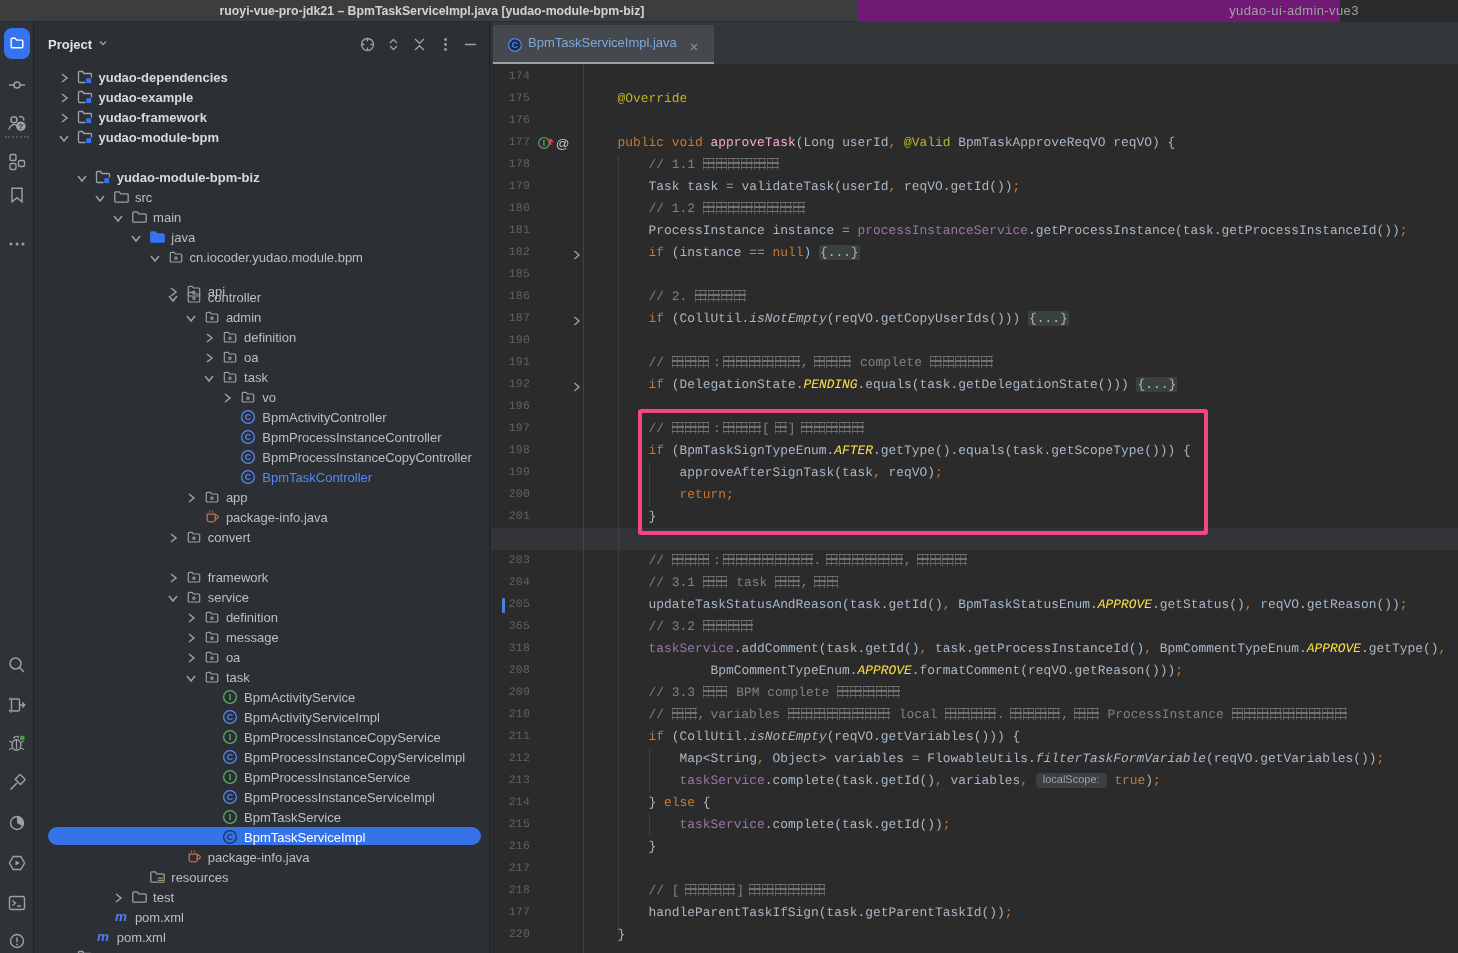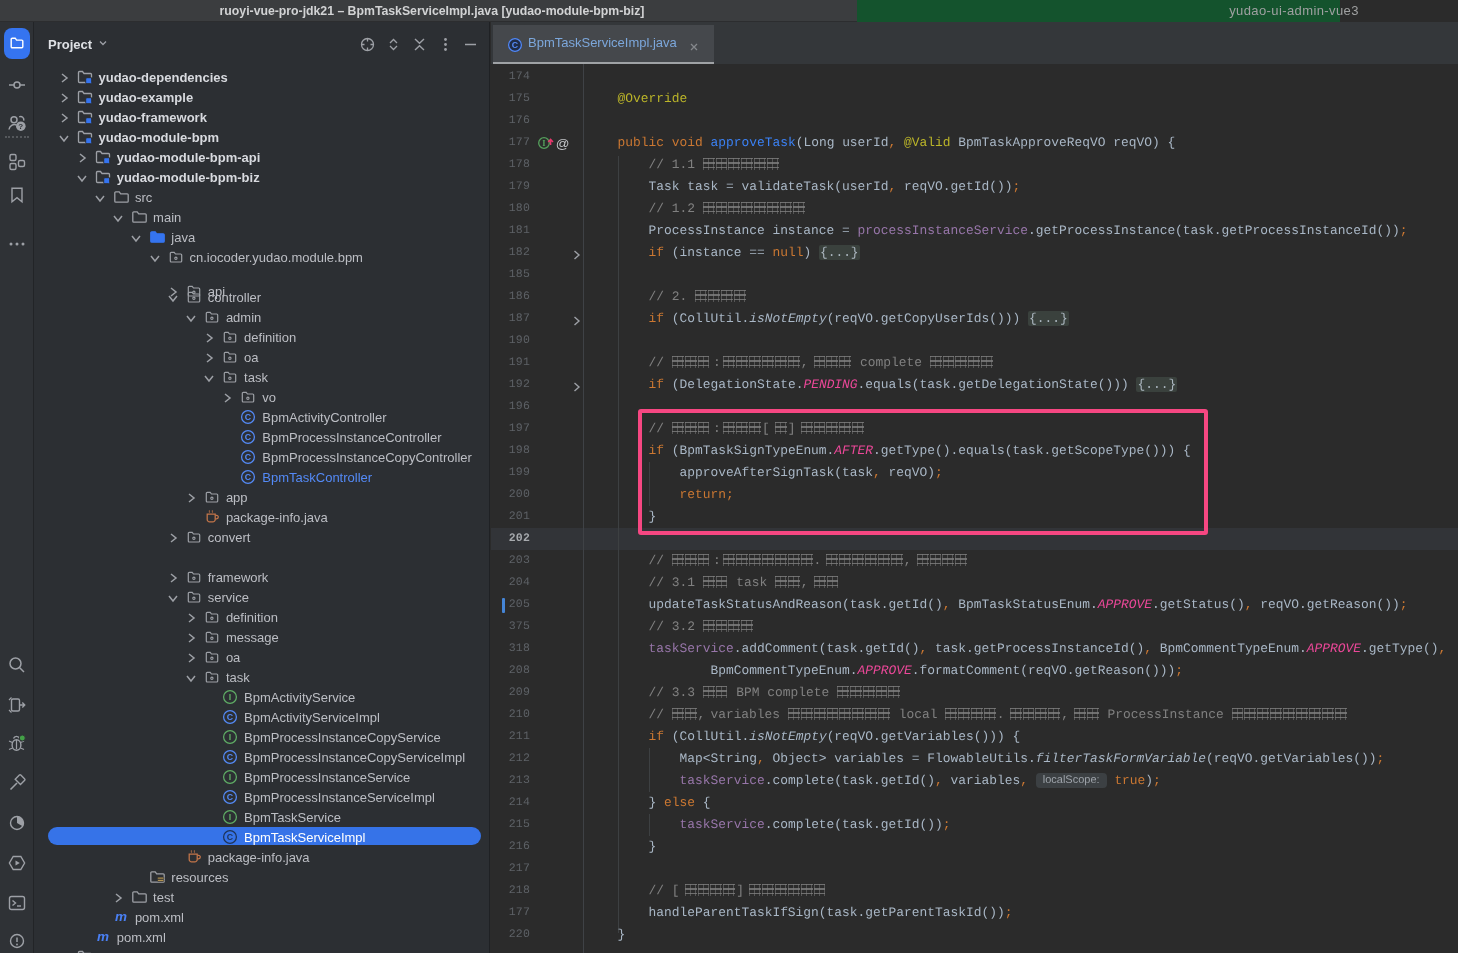--- a/index.html
+++ b/index.html
@@ -1,19 +1,19 @@
 <!DOCTYPE html>
 <html><head><meta charset="utf-8"><style>
 *{margin:0;padding:0;box-sizing:border-box}
 html,body{width:1458px;height:953px;overflow:hidden;background:#2b2b2b;font-family:"Liberation Sans",sans-serif;}
 .abs{position:absolute}
 
 #tbL{left:0;top:0;width:857px;height:22px;background:#3b3d3f;border-bottom:1px solid #2c2d2f}
 #tbL span{position:absolute;left:432px;top:3.5px;transform:translateX(-50%);font-size:12.3px;font-weight:bold;letter-spacing:-0.02px;color:#d2d3d4;white-space:nowrap}
-#tbR{left:857px;top:0;width:483px;height:22px;background:#14532d}
+#tbR{left:857px;top:0;width:483px;height:22px;background:#701a75}
 #tbR span{position:absolute;left:437px;top:3px;transform:translateX(-50%);font-size:13px;letter-spacing:0.4px;color:#9fa0a1;white-space:nowrap}
 
 #stripe{left:0;top:22px;width:34px;height:931px;background:#2f3236;border-right:1px solid #222427}
 .sic{position:absolute;left:7px;width:20px;height:20px}
 
 #panel{left:34px;top:22px;width:456px;height:931px;background:#2c2f33;border-right:1px solid #1f2124}
 #phead{position:absolute;left:0;top:0;width:100%;height:44px}
 #ptitle{position:absolute;left:14px;top:15px;font-size:13px;font-weight:bold;color:#dfe1e5}
 .hic{position:absolute;top:14px;width:17px;height:17px}
 
@@ -30,22 +30,22 @@
 #tabtext{position:absolute;left:37px;top:13px;font-size:13px;color:#7ca7db}
 #editor{left:491px;top:64px;width:967px;height:889px;background:#2b2b2b}
 #caret{position:absolute;left:0;top:464px;width:967px;height:22px;background:#323438}
 .iguide{position:absolute;width:1px;background:#3d4042}
 #gsep{position:absolute;left:92px;top:0;width:1px;height:889px;background:#3f4246}
 #pink{position:absolute;left:147px;top:345px;width:570px;height:126px;border:4.5px solid #f64782;border-radius:3px}
 .cl{position:absolute;left:0;width:967px;height:22px;font-family:"Liberation Mono",monospace;font-size:12.92px;line-height:22px;color:#a9b7c6;white-space:pre;text-rendering:geometricPrecision}
 .num{position:absolute;left:0;top:0;width:39px;text-align:right;color:#5d6166;font-size:11.5px;letter-spacing:0.2px}
 .num.on{color:#a7aaae;font-weight:bold}
 .code{position:absolute;left:95.5px;top:0}
-.k{color:#cc7832}.a{color:#bbb529}.m{color:#3b82f6}.f{color:#9876aa}
-.c{color:#ec4899;font-style:italic}.s{font-style:italic}.g{color:#808080}
+.k{color:#cc7832}.a{color:#bbb529}.m{color:#f9a8d4}.f{color:#9876aa}
+.c{color:#fde047;font-style:italic}.s{font-style:italic}.g{color:#808080}
 .fold{background:#3a413d;color:#abb6bf;border-radius:2px;padding:0 1px}
 .inlay{display:inline-block;background:#3c4043;color:#9da2a9;border-radius:4px;font-family:"Liberation Sans",sans-serif;font-size:11px;line-height:15px;padding:0 7px;vertical-align:1px}
 .z{display:inline-block;width:11.9px;height:12px;margin-right:1.0px;vertical-align:-1.5px;background:
  repeating-linear-gradient(to bottom,rgba(128,128,128,.8) 0,rgba(128,128,128,.8) 1.25px,transparent 1.25px,transparent 4.3px),
  repeating-linear-gradient(to right,rgba(128,128,128,.5) 0,rgba(128,128,128,.5) 1.25px,transparent 1.25px,transparent 5.0px)}
 .zc{display:inline-block;width:12.9px}
 .fch{position:absolute;width:12px;height:12px}
 </style></head>
 <body>
 <div class="abs" id="tbL">
@@ -190,32 +190,20 @@
       <span style="flex:0 0 23.5px"></span>
       <span class="tch"><svg width="12" height="12" viewBox="0 0 12 12" fill="none">
           <polyline points="2,4 6,9 10,4" stroke="#9da0a6" stroke-width="1.5" fill="none"></polyline>
         </svg></span>
       <span class="tic" style=""><svg width="16" height="16" viewBox="0 0 16 16" fill="none">
           <path d="M1.5 4.5 v8 a1 1 0 0 0 1 1 h7" stroke="#9da0a6" stroke-width="1.3"></path>
           <path d="M1.5 5 v-1.5 a1 1 0 0 1 1-1 h3 l1.5 2 h6.5 a1 1 0 0 1 1 1 v3" stroke="#9da0a6" stroke-width="1.3"></path>
           <rect x="8.7" y="8.7" width="6" height="6" rx="1.2" fill="#3574f0" stroke="#2b2d30" stroke-width="1"></rect>
         </svg></span>
       <span class="tlb">yudao-module-bpm</span>
-    </div>
-<div class="trow b" style="top:125px">
-      <span style="flex:0 0 41.7px"></span>
-      <span class="tch"><svg width="12" height="12" viewBox="0 0 12 12" fill="none">
-          <polyline points="4,2 9,6 4,10" stroke="#9da0a6" stroke-width="1.5" fill="none"></polyline>
-        </svg></span>
-      <span class="tic" style=""><svg width="16" height="16" viewBox="0 0 16 16" fill="none">
-          <path d="M1.5 4.5 v8 a1 1 0 0 0 1 1 h7" stroke="#9da0a6" stroke-width="1.3"></path>
-          <path d="M1.5 5 v-1.5 a1 1 0 0 1 1-1 h3 l1.5 2 h6.5 a1 1 0 0 1 1 1 v3" stroke="#9da0a6" stroke-width="1.3"></path>
-          <rect x="8.7" y="8.7" width="6" height="6" rx="1.2" fill="#3574f0" stroke="#2b2d30" stroke-width="1"></rect>
-        </svg></span>
-      <span class="tlb">yudao-module-bpm-api</span>
     </div>
 <div class="trow b" style="top:145px">
       <span style="flex:0 0 41.7px"></span>
       <span class="tch"><svg width="12" height="12" viewBox="0 0 12 12" fill="none">
           <polyline points="2,4 6,9 10,4" stroke="#9da0a6" stroke-width="1.5" fill="none"></polyline>
         </svg></span>
       <span class="tic" style=""><svg width="16" height="16" viewBox="0 0 16 16" fill="none">
           <path d="M1.5 4.5 v8 a1 1 0 0 0 1 1 h7" stroke="#9da0a6" stroke-width="1.3"></path>
           <path d="M1.5 5 v-1.5 a1 1 0 0 1 1-1 h3 l1.5 2 h6.5 a1 1 0 0 1 1 1 v3" stroke="#9da0a6" stroke-width="1.3"></path>
           <rect x="8.7" y="8.7" width="6" height="6" rx="1.2" fill="#3574f0" stroke="#2b2d30" stroke-width="1"></rect>
@@ -622,25 +610,24 @@
 <div class="cl" style="top:244px"><span class="num">187</span><span class="code">        <span class="k">if</span> (CollUtil.<span class="s">isNotEmpty</span>(reqVO.getCopyUserIds())) <span class="fold">{...}</span></span></div>
 <div class="cl" style="top:266px"><span class="num">190</span><span class="code"></span></div>
 <div class="cl" style="top:288px"><span class="num">191</span><span class="code">        <span class="g">// <i class="z"></i><i class="z"></i><i class="z"></i><span class="zc" style="text-align:center;color:#808080">:</span><i class="z"></i><i class="z"></i><i class="z"></i><i class="z"></i><i class="z"></i><i class="z"></i><span class="zc" style="color:#808080">,</span><i class="z"></i><i class="z"></i><i class="z"></i> complete <i class="z"></i><i class="z"></i><i class="z"></i><i class="z"></i><i class="z"></i></span></span></div>
 <div class="cl" style="top:310px"><span class="num">192</span><span class="code">        <span class="k">if</span> (DelegationState.<span class="c">PENDING</span>.equals(task.getDelegationState())) <span class="fold">{...}</span></span></div>
 <div class="cl" style="top:332px"><span class="num">196</span><span class="code"></span></div>
 <div class="cl" style="top:354px"><span class="num">197</span><span class="code">        <span class="g">// <i class="z"></i><i class="z"></i><i class="z"></i><span class="zc" style="text-align:center;color:#808080">:</span><i class="z"></i><i class="z"></i><i class="z"></i><span class="zc" style="color:#808080">[</span><i class="z"></i><span class="zc" style="color:#808080">]</span><i class="z"></i><i class="z"></i><i class="z"></i><i class="z"></i><i class="z"></i></span></span></div>
 <div class="cl" style="top:376px"><span class="num">198</span><span class="code">        <span class="k">if</span> (BpmTaskSignTypeEnum.<span class="c">AFTER</span>.getType().equals(task.getScopeType())) {</span></div>
 <div class="cl" style="top:398px"><span class="num">199</span><span class="code">            approveAfterSignTask(task<span class="k">,</span> reqVO)<span class="k">;</span></span></div>
 <div class="cl" style="top:420px"><span class="num">200</span><span class="code">            <span class="k">return;</span></span></div>
 <div class="cl" style="top:442px"><span class="num">201</span><span class="code">        }</span></div>
-<div class="cl" style="top:464px"><span class="num on">202</span><span class="code"></span></div>
 <div class="cl" style="top:486px"><span class="num">203</span><span class="code">        <span class="g">// <i class="z"></i><i class="z"></i><i class="z"></i><span class="zc" style="text-align:center;color:#808080">:</span><i class="z"></i><i class="z"></i><i class="z"></i><i class="z"></i><i class="z"></i><i class="z"></i><i class="z"></i><span class="zc" style="color:#808080">.</span><i class="z"></i><i class="z"></i><i class="z"></i><i class="z"></i><i class="z"></i><i class="z"></i><span class="zc" style="color:#808080">,</span><i class="z"></i><i class="z"></i><i class="z"></i><i class="z"></i></span></span></div>
 <div class="cl" style="top:508px"><span class="num">204</span><span class="code">        <span class="g">// 3.1 <i class="z"></i><i class="z"></i> task <i class="z"></i><i class="z"></i><span class="zc" style="color:#808080">,</span><i class="z"></i><i class="z"></i></span></span></div>
 <div class="cl" style="top:530px"><span class="num">205</span><span class="code">        updateTaskStatusAndReason(task.getId()<span class="k">,</span> BpmTaskStatusEnum.<span class="c">APPROVE</span>.getStatus()<span class="k">,</span> reqVO.getReason())<span class="k">;</span></span></div>
-<div class="cl" style="top:552px"><span class="num">375</span><span class="code">        <span class="g">// 3.2 <i class="z"></i><i class="z"></i><i class="z"></i><i class="z"></i></span></span></div>
+<div class="cl" style="top:552px"><span class="num">365</span><span class="code">        <span class="g">// 3.2 <i class="z"></i><i class="z"></i><i class="z"></i><i class="z"></i></span></span></div>
 <div class="cl" style="top:574px"><span class="num">318</span><span class="code">        <span class="f">taskService</span>.addComment(task.getId()<span class="k">,</span> task.getProcessInstanceId()<span class="k">,</span> BpmCommentTypeEnum.<span class="c">APPROVE</span>.getType()<span class="k">,</span></span></div>
 <div class="cl" style="top:596px"><span class="num">208</span><span class="code">                BpmCommentTypeEnum.<span class="c">APPROVE</span>.formatComment(reqVO.getReason()))<span class="k">;</span></span></div>
 <div class="cl" style="top:618px"><span class="num">209</span><span class="code">        <span class="g">// 3.3 <i class="z"></i><i class="z"></i> BPM complete <i class="z"></i><i class="z"></i><i class="z"></i><i class="z"></i><i class="z"></i></span></span></div>
 <div class="cl" style="top:640px"><span class="num">210</span><span class="code">        <span class="g">// <i class="z"></i><i class="z"></i><span class="zc" style="color:#808080">,</span>variables <i class="z"></i><i class="z"></i><i class="z"></i><i class="z"></i><i class="z"></i><i class="z"></i><i class="z"></i><i class="z"></i> local <i class="z"></i><i class="z"></i><i class="z"></i><i class="z"></i><span class="zc" style="color:#808080">.</span><i class="z"></i><i class="z"></i><i class="z"></i><i class="z"></i><span class="zc" style="color:#808080">,</span><i class="z"></i><i class="z"></i> ProcessInstance <i class="z"></i><i class="z"></i><i class="z"></i><i class="z"></i><i class="z"></i><i class="z"></i><i class="z"></i><i class="z"></i><i class="z"></i></span></span></div>
 <div class="cl" style="top:662px"><span class="num">211</span><span class="code">        <span class="k">if</span> (CollUtil.<span class="s">isNotEmpty</span>(reqVO.getVariables())) {</span></div>
 <div class="cl" style="top:684px"><span class="num">212</span><span class="code">            Map&lt;String<span class="k">,</span> Object&gt; variables = FlowableUtils.<span class="s">filterTaskFormVariable</span>(reqVO.getVariables())<span class="k">;</span></span></div>
 <div class="cl" style="top:706px"><span class="num">213</span><span class="code">            <span class="f">taskService</span>.complete(task.getId()<span class="k">,</span> variables<span class="k">,</span> <span class="inlay">localScope:</span> <span class="k">true</span>)<span class="k">;</span></span></div>
 <div class="cl" style="top:728px"><span class="num">214</span><span class="code">        } <span class="k">else</span> {</span></div>
 <div class="cl" style="top:750px"><span class="num">215</span><span class="code">            <span class="f">taskService</span>.complete(task.getId())<span class="k">;</span></span></div>
 <div class="cl" style="top:772px"><span class="num">216</span><span class="code">        }</span></div>

